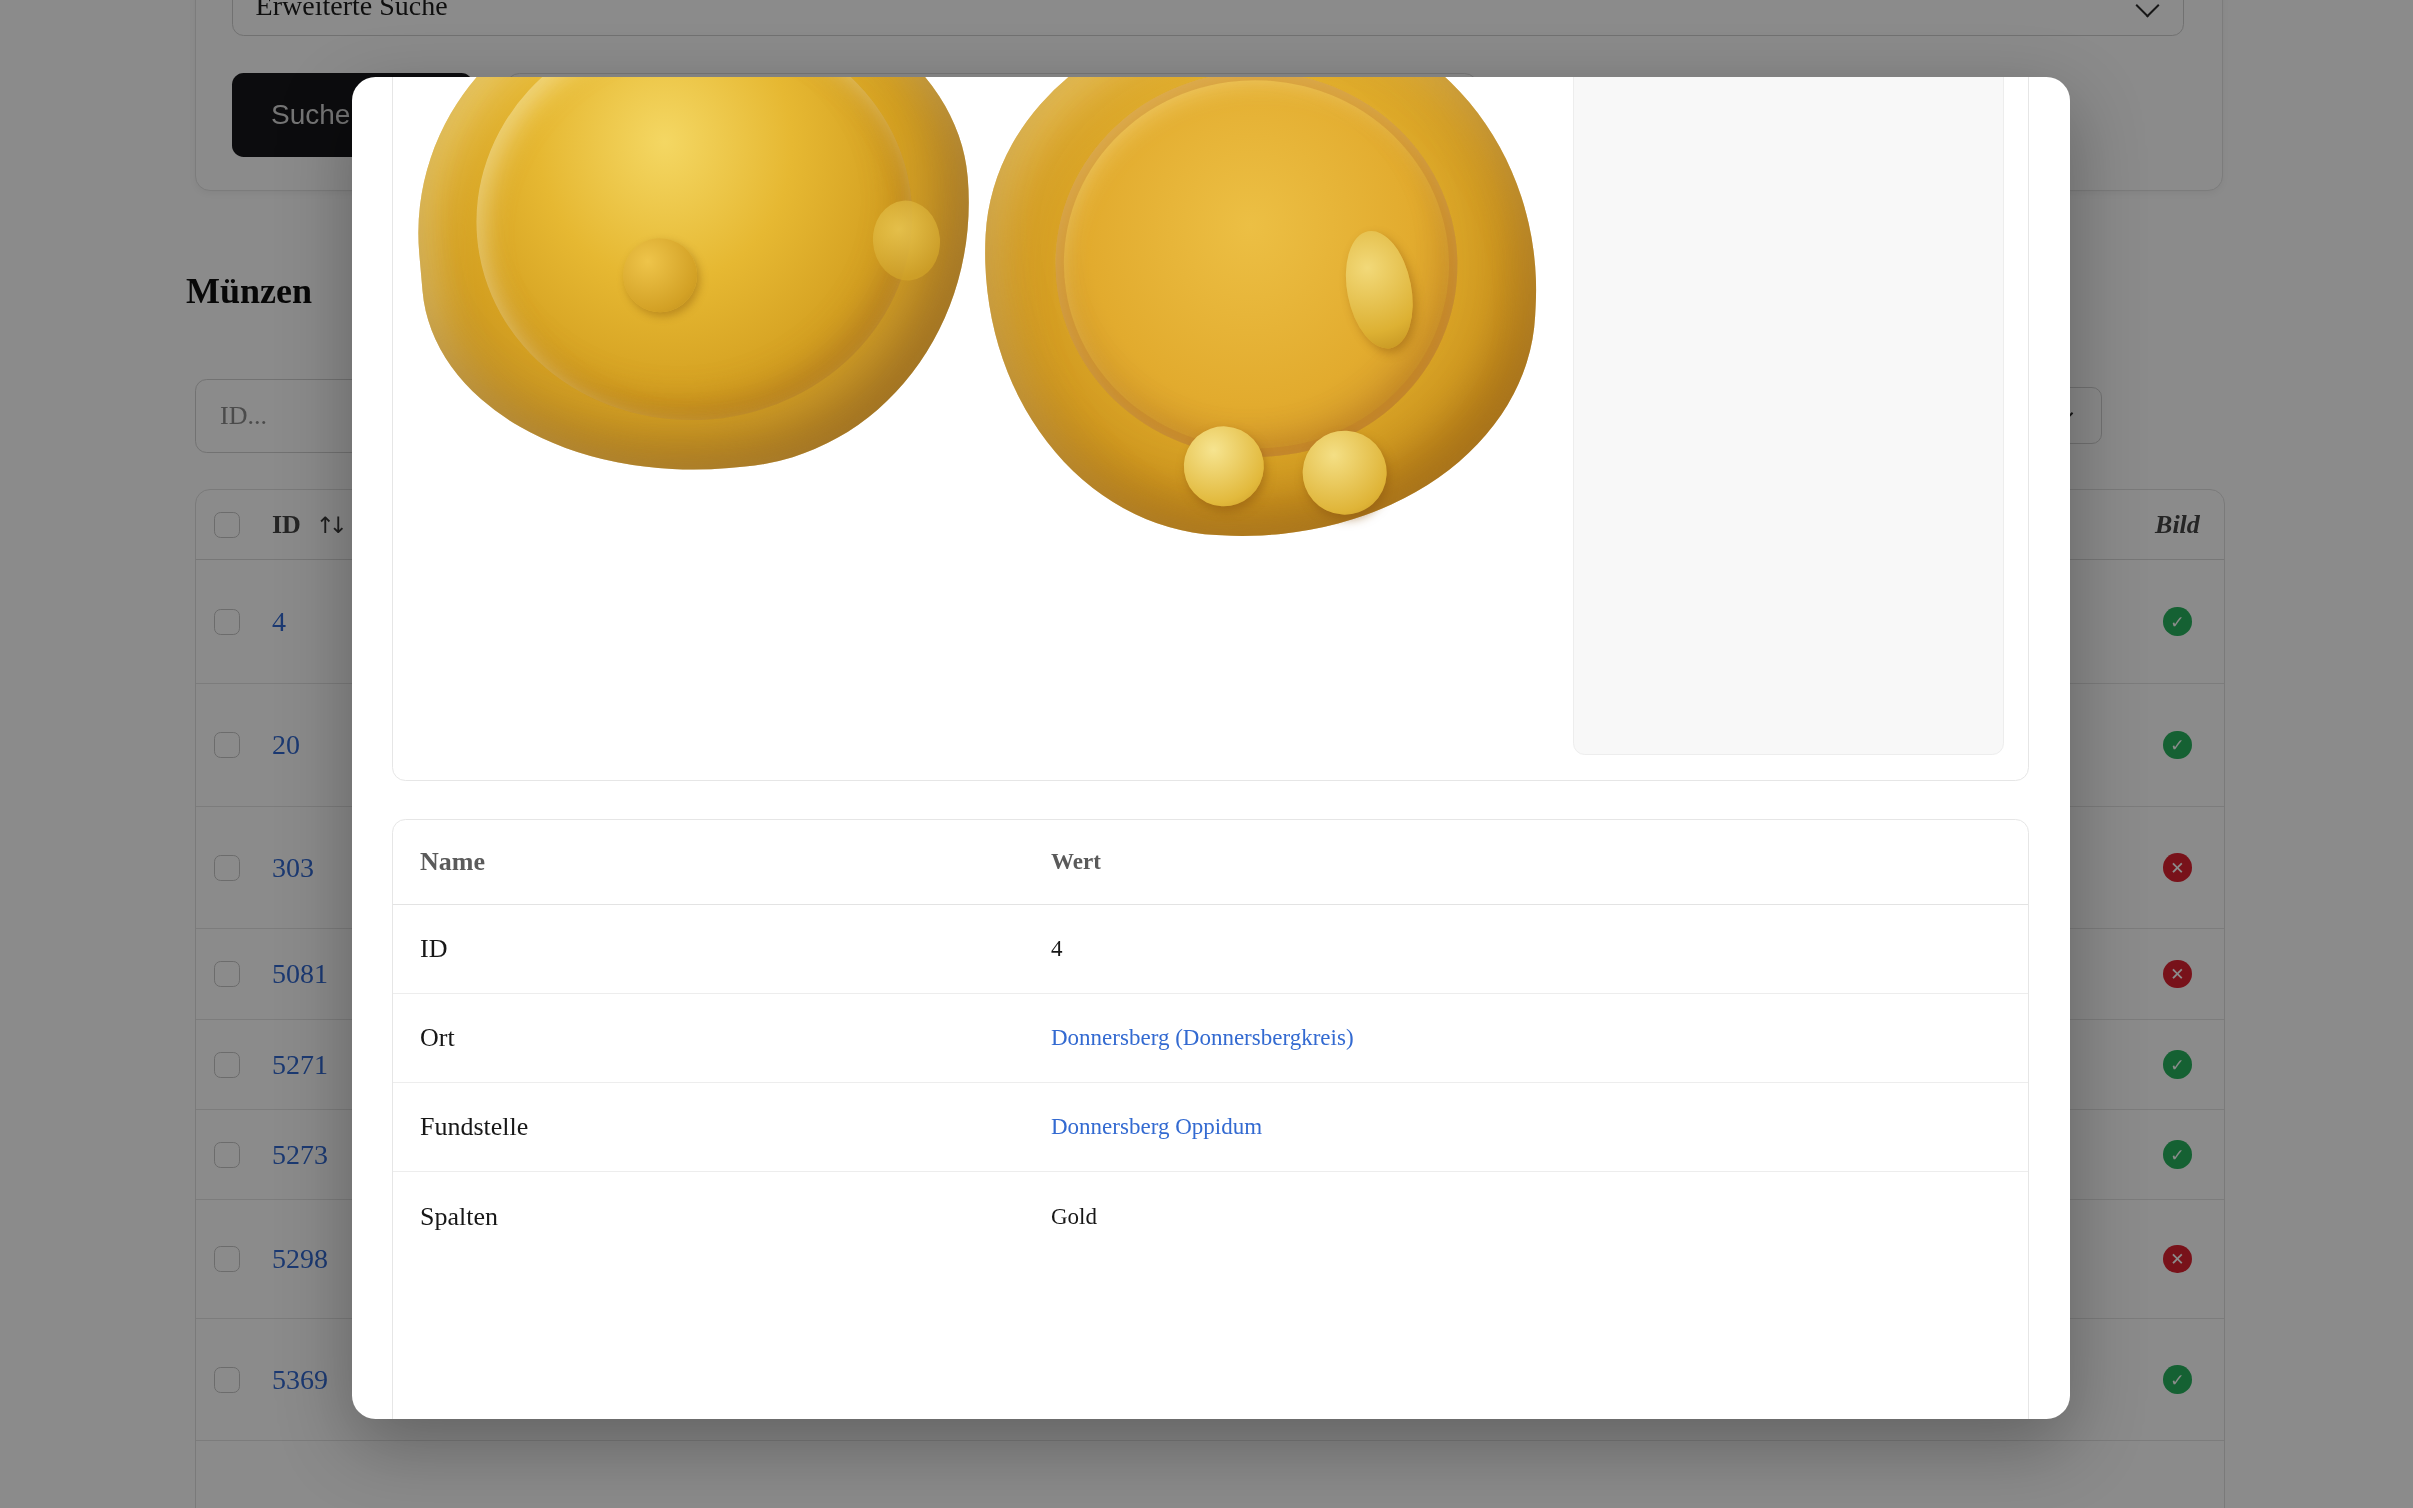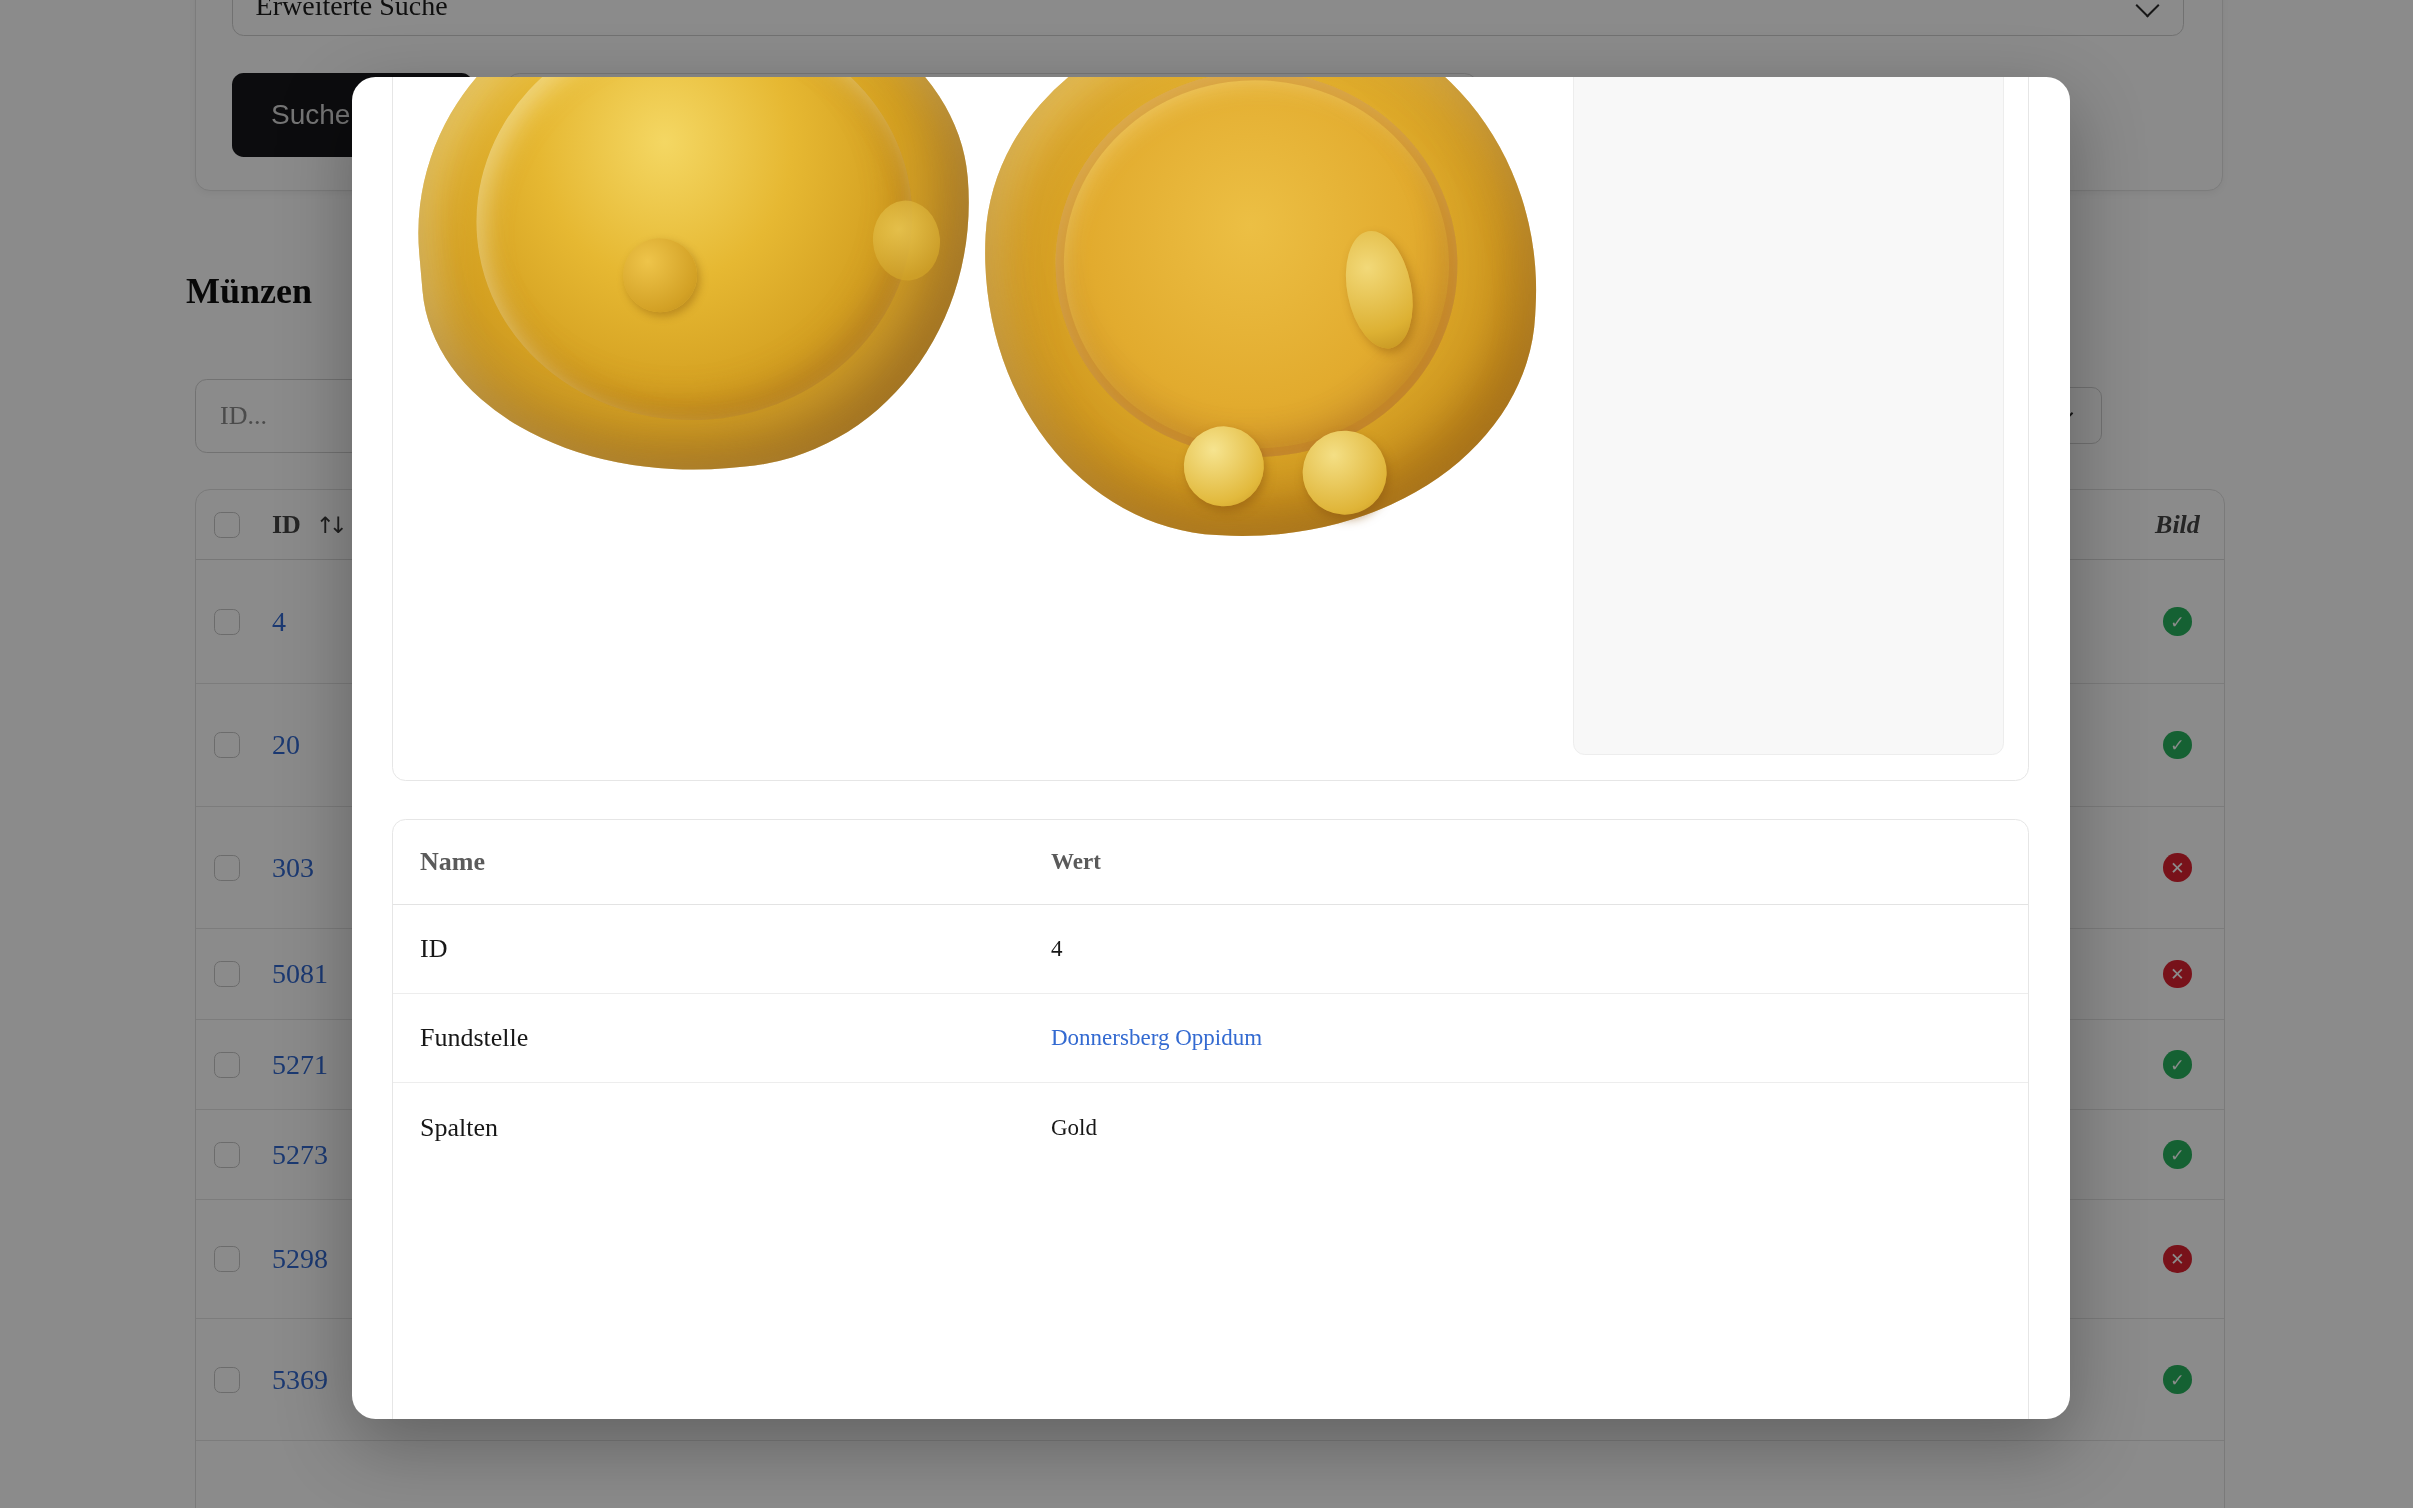--- a/index.html
+++ b/index.html
@@ -298,20 +298,24 @@
     <div class="abs details-card">
       <div class="dheader">
         <div class="dname">Name</div>
         <div class="dval">Wert</div>
       </div>
       <div class="drow">
         <div class="dname">ID</div>
         <div class="dval">4</div>
       </div>
       <div class="drow">
+        <div class="dname">Ort</div>
+        <div class="dval link">Donnersberg (Donnersbergkreis)</div>
+      </div>
+      <div class="drow">
         <div class="dname">Fundstelle</div>
         <div class="dval link">Donnersberg Oppidum</div>
       </div>
       <div class="drow">
         <div class="dname">Spalten</div>
         <div class="dval">Gold</div>
       </div>
     </div>
   </div>
 

